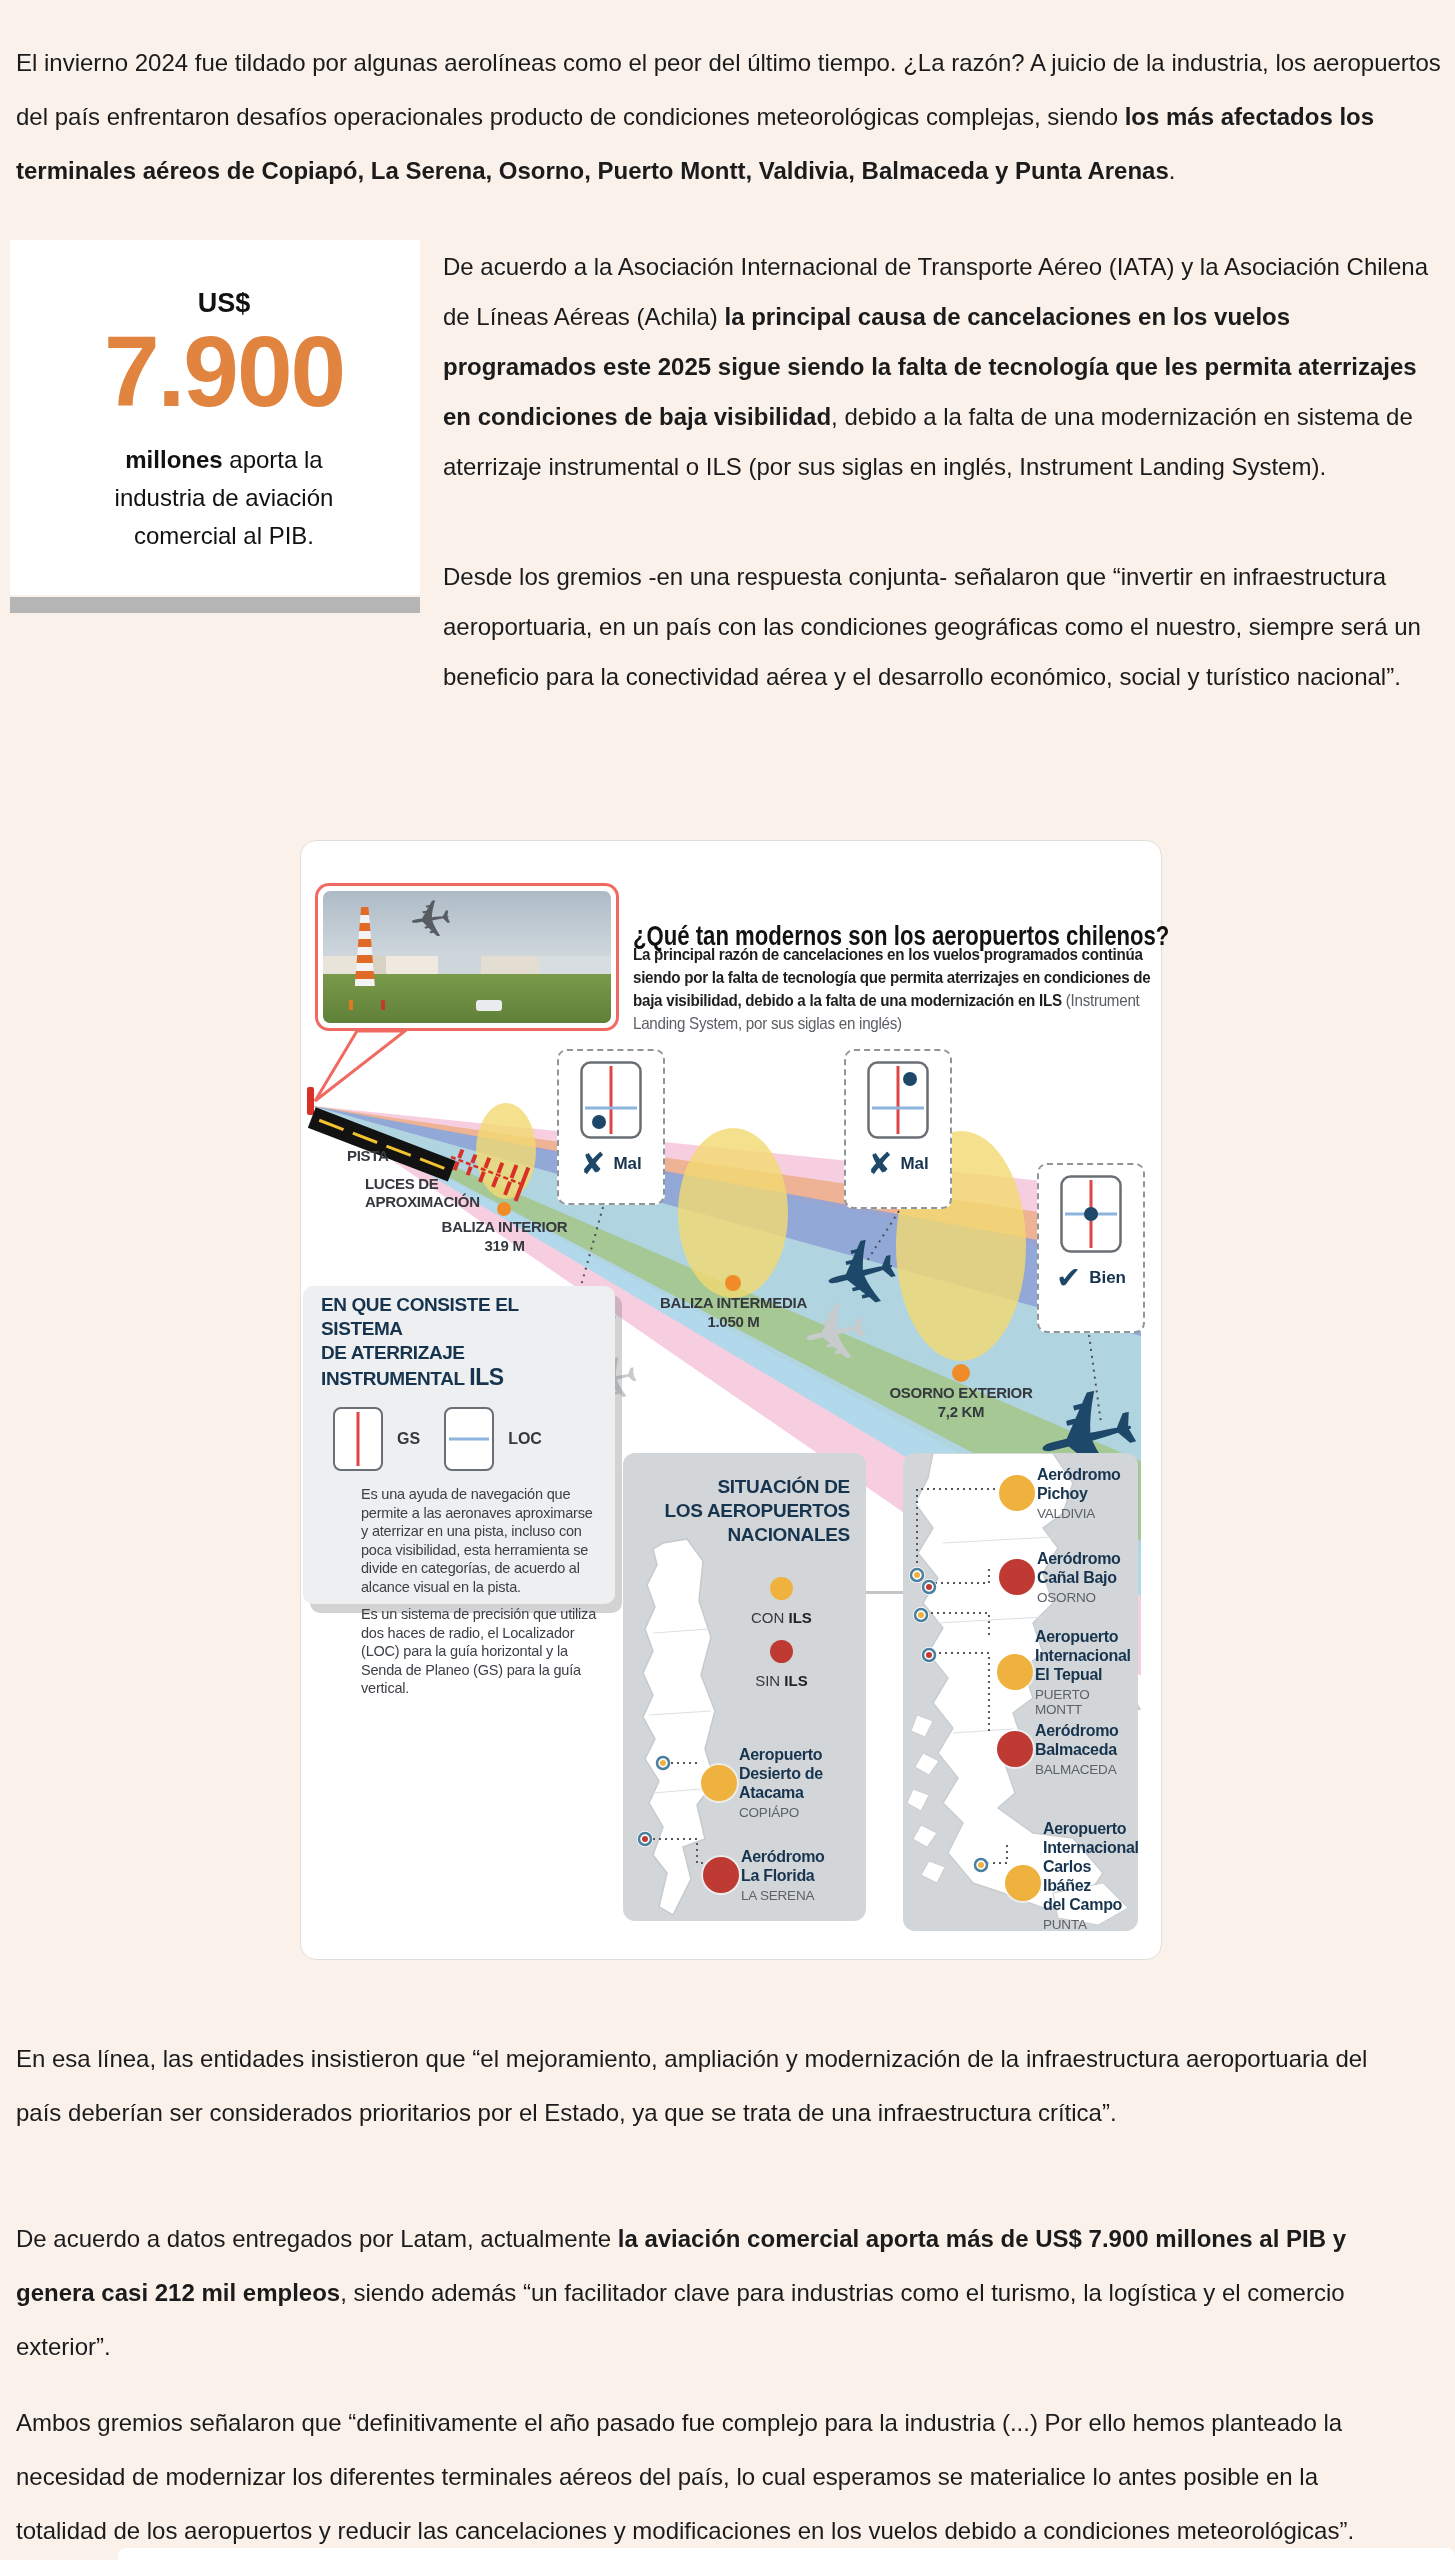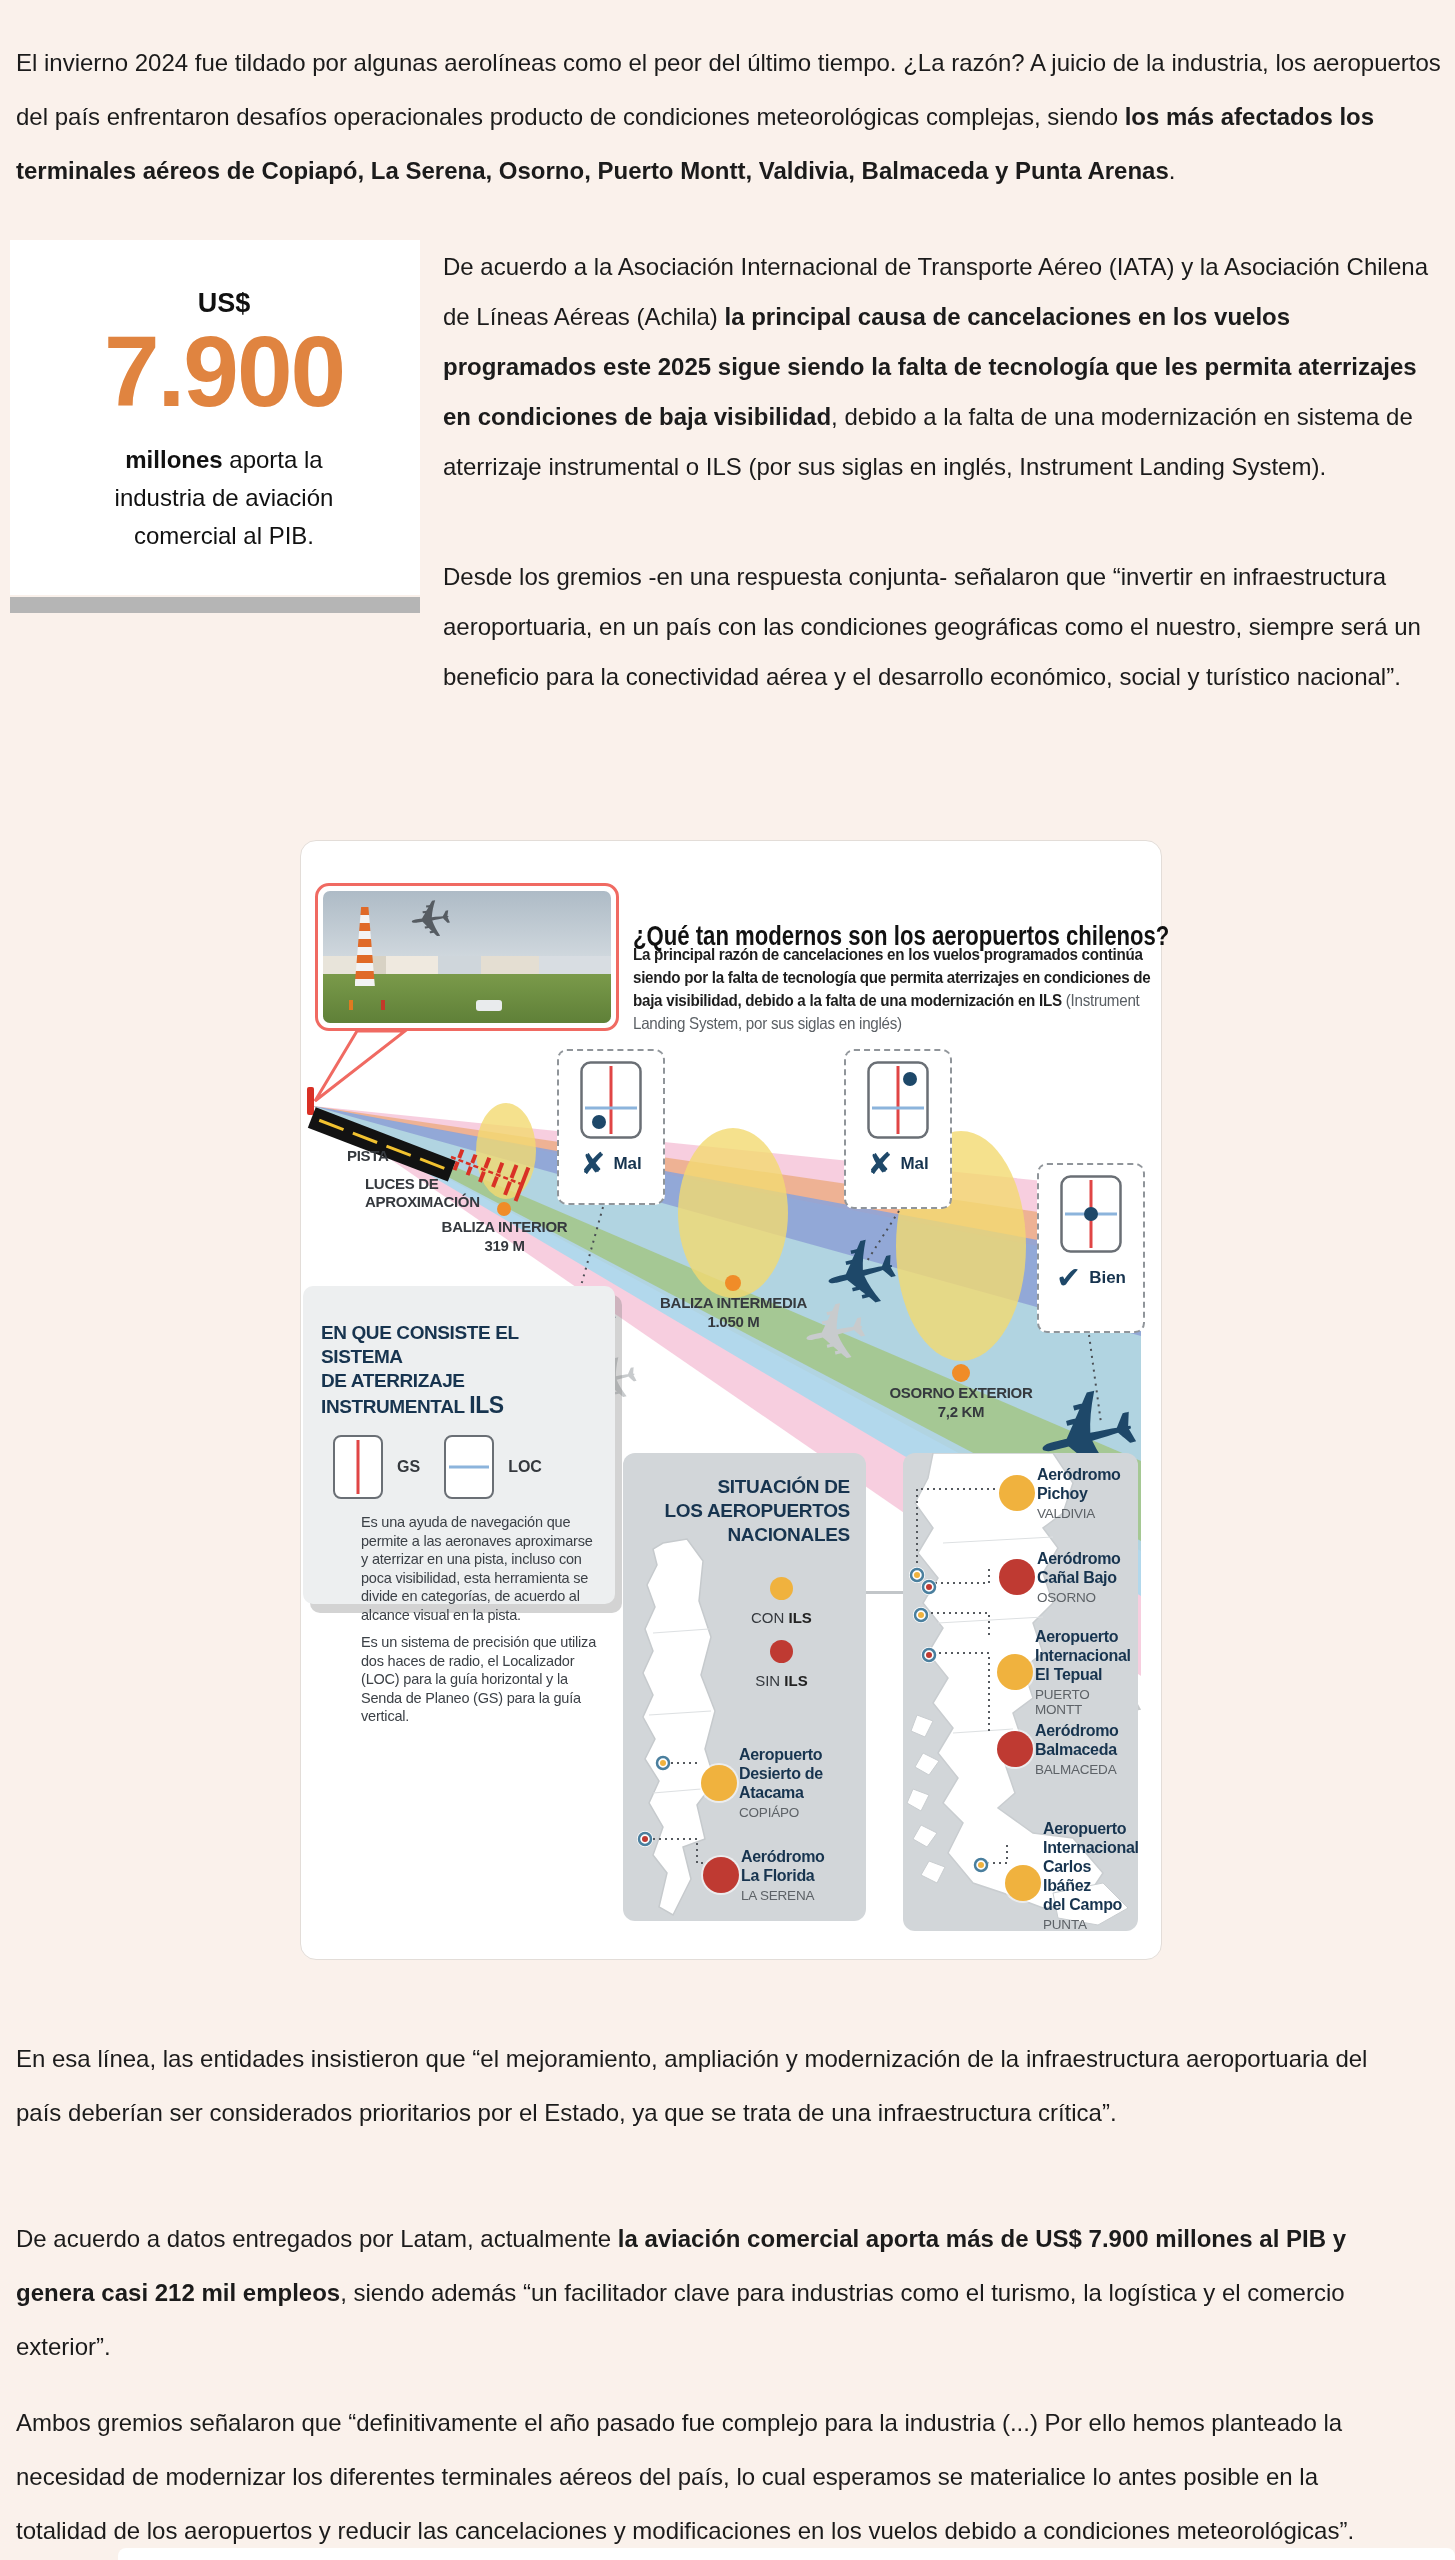--- a/index.html
+++ b/index.html
@@ -51,21 +51,21 @@
   #lucesLbl{position:absolute;left:64px;top:334px;font-size:15px;font-weight:700;color:#35393e;line-height:18px;z-index:2;white-space:pre-line;letter-spacing:-0.3px;}
   
   .ind{position:absolute;background:#fff;border:2px dashed #90959a;border-radius:10px;z-index:3;display:flex;flex-direction:column;align-items:center;padding-top:10px;box-sizing:border-box;}
   #ind1{left:256px;top:208px;width:108px;height:156px;}
   #ind2{left:543px;top:208px;width:108px;height:160px;}
   #ind3{left:736px;top:322px;width:108px;height:170px;}
   .ind-verdict{display:flex;align-items:center;gap:8px;margin-top:10px;}
   .mark{font-size:30px;color:#1e4869;line-height:1;}
   .verdict{font-size:17px;font-weight:700;color:#17344f;}
   
-  #ilsBox{position:absolute;left:2px;top:445px;width:312px;height:318px;background:#edeff0;border-radius:10px;box-shadow:7px 9px 0 rgba(130,130,130,.35);z-index:3;box-sizing:border-box;padding:35px 18px;}
+  #ilsBox{position:absolute;left:2px;top:445px;width:312px;height:318px;background:#edeff0;border-radius:10px;box-shadow:7px 9px 0 rgba(130,130,130,.35);z-index:3;box-sizing:border-box;padding:7px 18px;}
   #ilsTitle{font-size:19px;font-weight:700;color:#17344f;line-height:24px;letter-spacing:-0.4px;white-space:pre-line;}
   #ilsTitle .ils-big{font-size:23px;}
   .ils-icons{display:flex;align-items:center;gap:14px;margin:16px 0 14px 12px;}
   .ils-ic{width:46px;height:60px;background:#fff;border:2px solid #6a6f75;border-radius:8px;position:relative;}
   .ils-ic .vline{position:absolute;left:50%;top:3px;bottom:3px;width:3px;background:#e04545;transform:translateX(-50%);}
   .ils-ic .hline{position:absolute;top:50%;left:3px;right:3px;height:3px;background:#8cb4dc;transform:translateY(-50%);}
   .ils-ic-lbl{font-size:16px;font-weight:700;color:#35393e;margin-right:10px;}
   .ils-para{font-size:14.5px;line-height:18.5px;color:#3c4147;margin-top:9px;letter-spacing:-0.2px;margin-left:40px;}
   
   .panel{position:absolute;background:#d2d6d9;border-radius:12px;z-index:3;overflow:hidden;}

